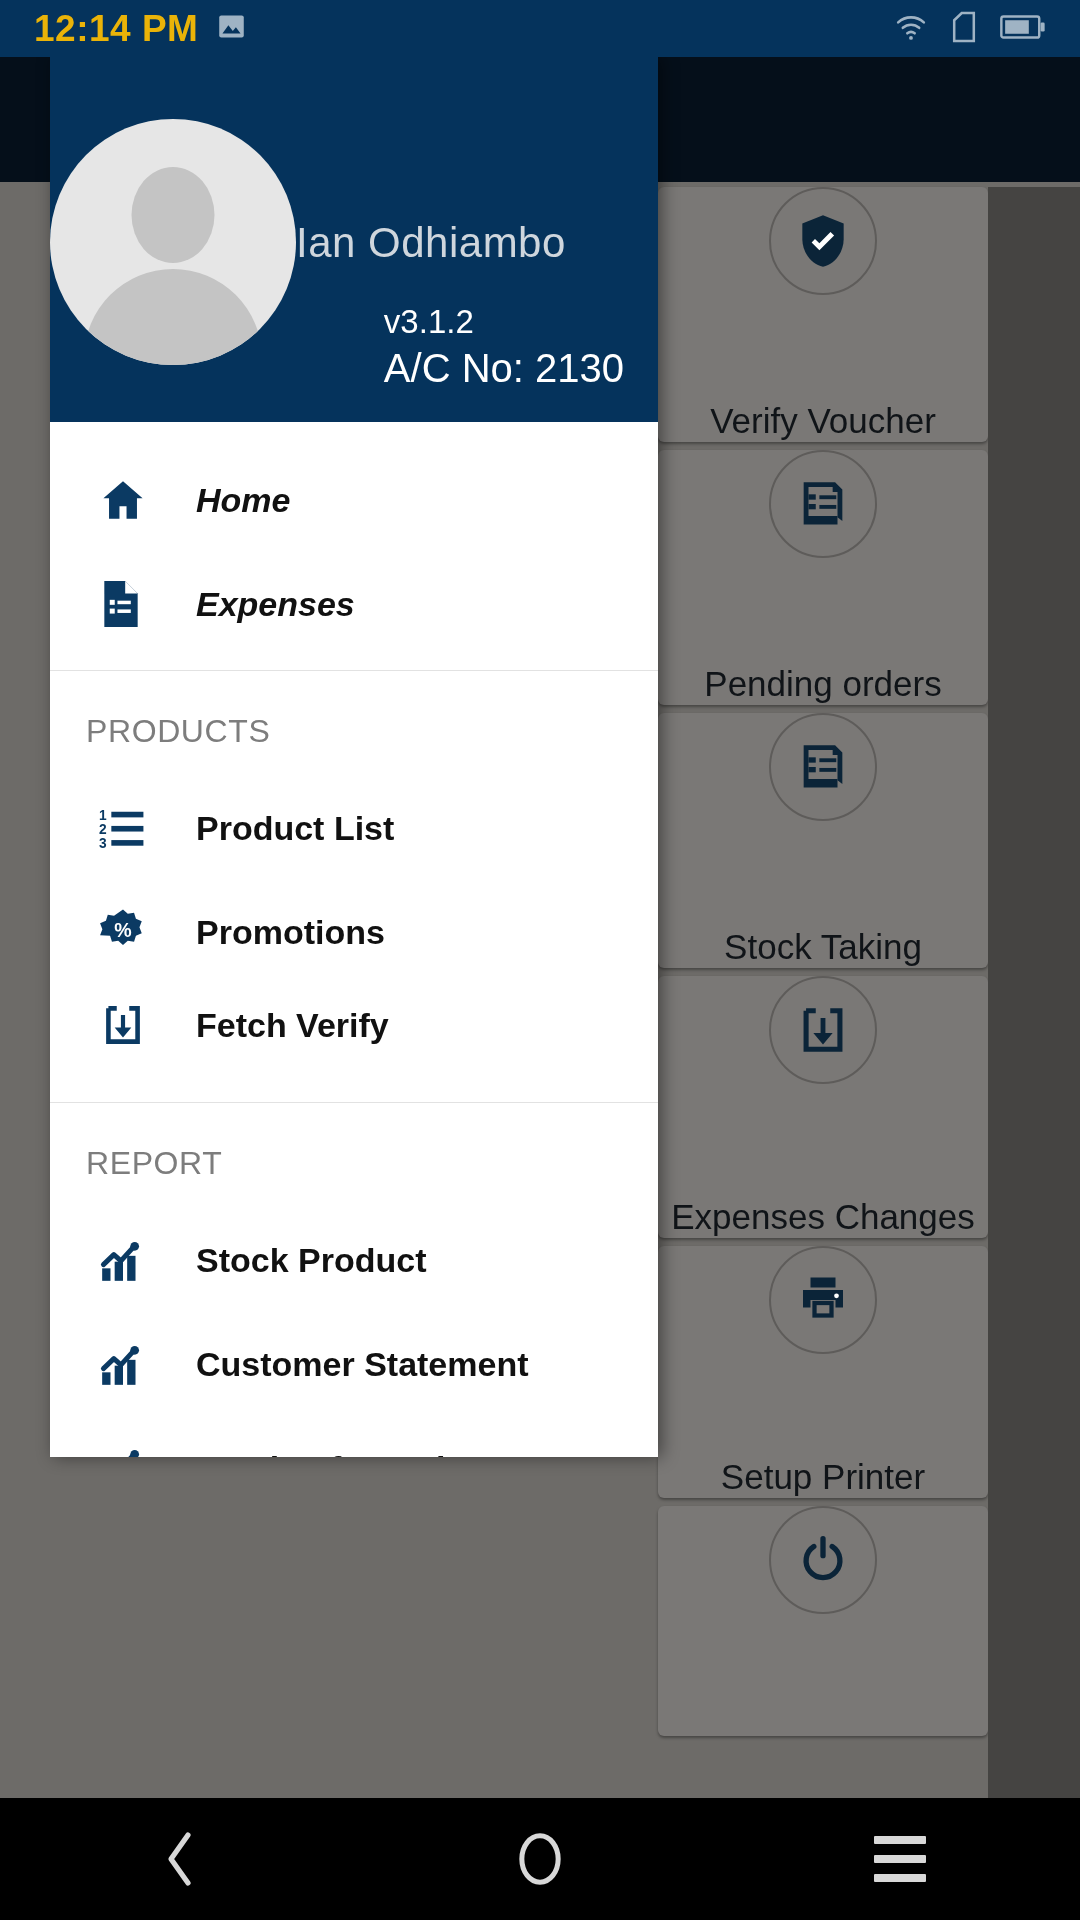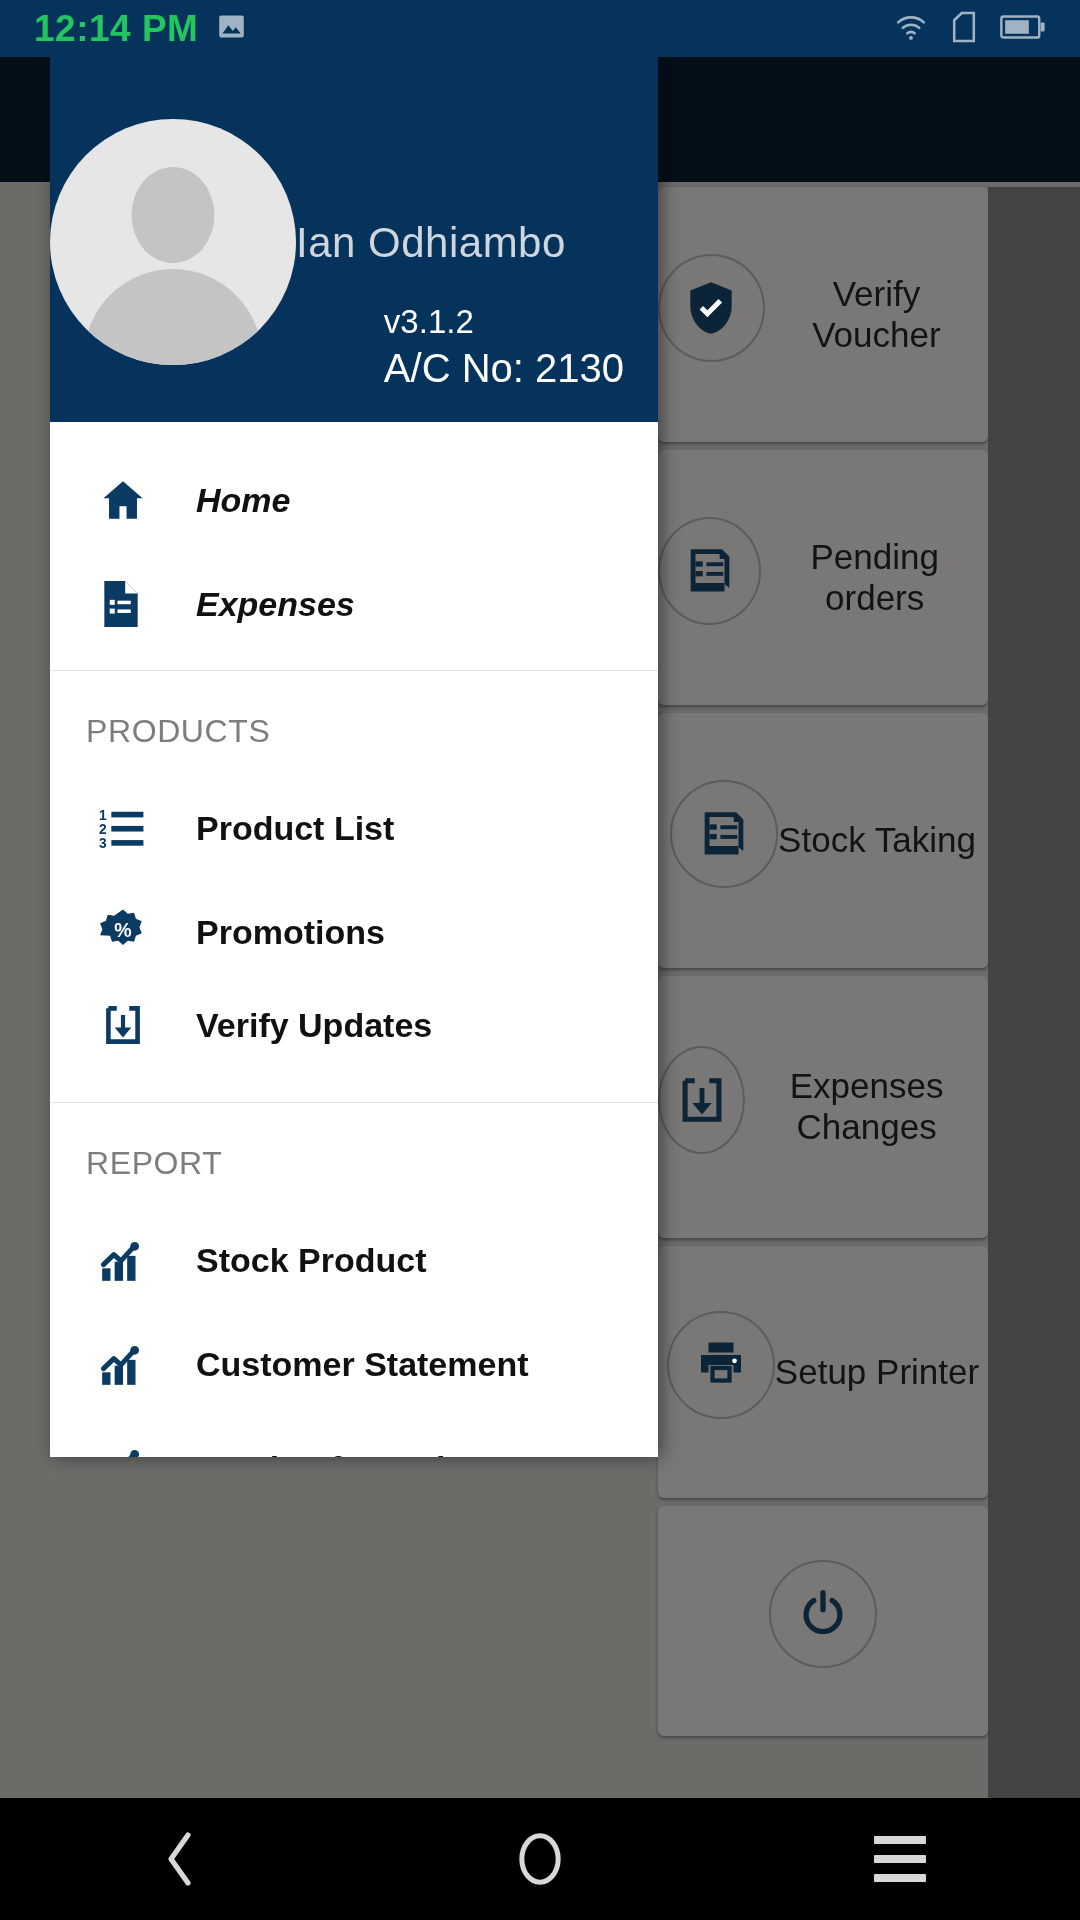--- a/index.html
+++ b/index.html
@@ -12,39 +12,39 @@
   #screen { position:relative; width:1080px; height:1920px; overflow:hidden; }
 
   
   #status-bar {
     position:absolute; top:0; left:0; width:1080px; height:57px;
     background:#05335c;
     display:flex; align-items:center; justify-content:space-between;
     padding:0 34px; z-index:40;
   }
   .sb-left { display:flex; align-items:center; gap:18px; }
-  #clock { color:#22c55e; font-size:37px; font-weight:bold; letter-spacing:.5px; }
+  #clock { color:#eab308; font-size:37px; font-weight:bold; letter-spacing:.5px; }
   .sb-right { display:flex; align-items:center; gap:22px; }
 
   
   #app-behind {
     position:absolute; top:57px; left:0; width:1080px; height:1863px;
     background:#6d6b68; z-index:5;
   }
   #appbar-behind {
     position:absolute; top:0; left:0; width:1080px; height:125px;
     background:#050f1a;
   }
   #cards-col {
     position:absolute; top:130px; left:658px; width:330px;
   }
   .bg-card {
     position:relative; width:330px; background:#7a7876;
     border-radius:6px; margin-bottom:8px;
-    display:flex; flex-direction:row; align-items:center; justify-content:center;
+    display:flex; flex-direction:column; align-items:center; justify-content:space-between;
     box-shadow:0 2px 3px rgba(0,0,0,.35);
   }
   .bg-card .circ {
     width:108px; height:108px; border-radius:50%;
     border:2px solid #5e5c5a;
     display:flex; align-items:center; justify-content:center;
     margin-bottom:14px;
   }
   .bg-card .ctext {
     color:#101418; font-size:35px; text-align:center; line-height:1.16;
@@ -269,21 +269,21 @@
           <span class="menu-label">Promotions</span>
         </div>
 
         <div class="menu-item grp-pad-bot">
           <span class="menu-icon">
             <svg width="50" height="50" viewBox="0 0 24 24">
                 <path fill="none" stroke="#0b3a63" stroke-width="2.2" d="M5 4h4M15 4h4v16H5V4"></path>
                 <path fill="#0b3a63" d="M11 7.2h2v6h3L12 18l-4-4.8h3z"></path>
               </svg>
           </span>
-          <span class="menu-label">Verify Updates</span>
+          <span class="menu-label">Fetch Verify</span>
         </div>
       </div>
 
       <div class="section-divider"></div>
 
       <div>
         <div class="section-title">REPORT</div>
 
         <div class="menu-item">
           <span class="menu-icon">

